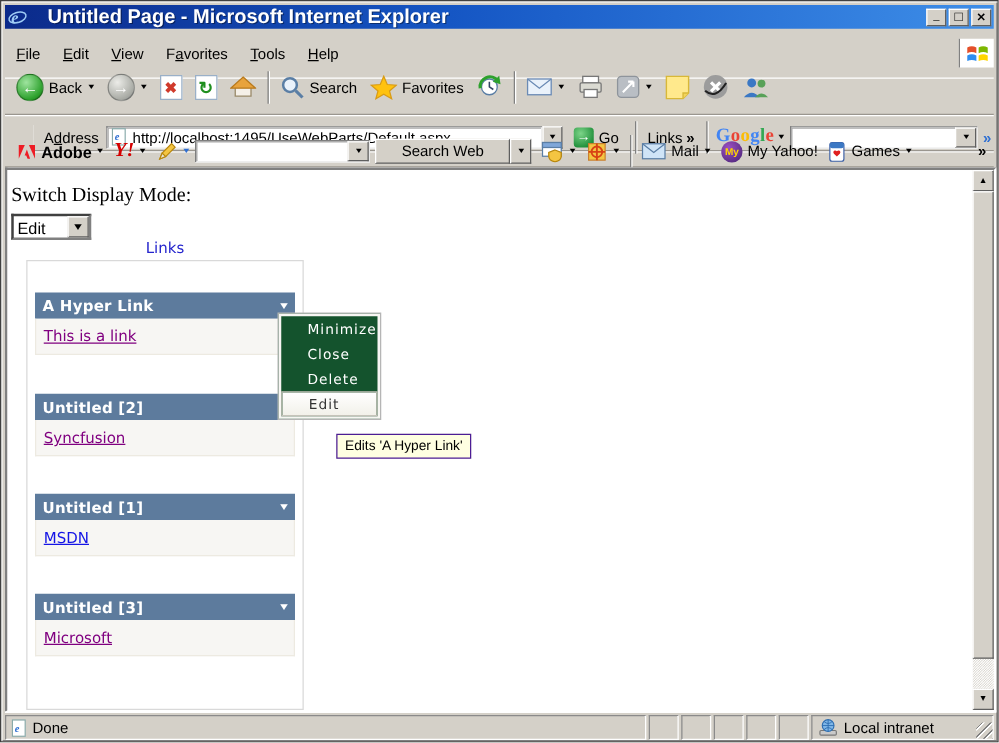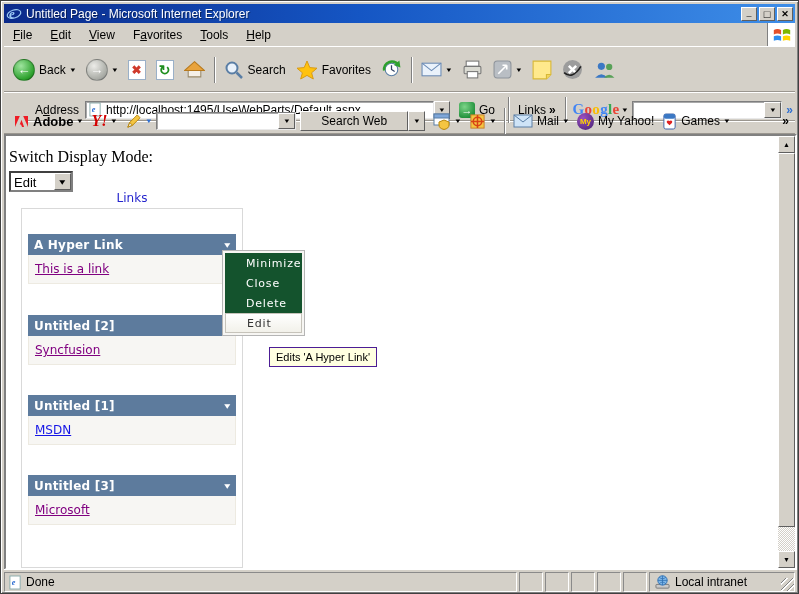--- a/index.html
+++ b/index.html
@@ -9,30 +9,30 @@
   .abs { position:absolute; }
 
   
   .r3d { border:1px solid; border-color:#FFFFFF #5f5f5f #5f5f5f #FFFFFF; background:#D4D0C8; }
   .field { background:#fff; border:1px solid; border-color:#7e7e7e #e9e9e9 #e9e9e9 #7e7e7e; box-shadow:inset 1px 1px 0 rgba(64,64,64,.45); }
 
   
   .titlebar { left:3px; right:3px; top:3px; height:19px;
     background:linear-gradient(90deg,#0B2A8A 0%,#1556C4 45%,#3E8EE8 100%);
     display:flex; align-items:center; padding:0 2px; color:#fff; }
-  .titlebar .ttl { font-size:12px; font-weight:normal; margin-left:4px; flex:1;
+  .titlebar .ttl { font-size:16px; font-weight:bold; margin-left:16px; flex:1;
     text-shadow:1px 1px 0 rgba(0,0,0,.4); white-space:nowrap; overflow:hidden; }
   .winbtn { width:16px; height:14px; margin-left:2px; display:flex; align-items:center; justify-content:center;
     font-size:9px; font-weight:bold; color:#000; }
   .btn-min::before{content:"─"; font-size:7px; margin-top:6px;}
   .btn-max::before{content:"□"; font-size:11px;}
   .btn-close::before{content:"✕"; font-size:9px;}
 
   
-  .menubar { left:3px; right:3px; top:22px; height:24px; display:flex; align-items:center;
+  .menubar { left:3px; right:3px; top:22px; height:40px; display:flex; align-items:center;
     border-bottom:1px solid #fff; }
   .menuitem { font-size:12px; padding:3px 9px; }
   .menubar .spacer { flex:1; }
   .winlogo-box { width:28px; height:23px; background:#fff; border-left:1px solid #808080;
     display:flex; align-items:center; justify-content:center; }
 
   
   .toolbar { left:3px; right:3px; top:47px; height:44px; display:flex; align-items:center;
     border-bottom:1px solid #9a968f; box-shadow:0 1px 0 #fff; padding-left:4px; }
   .tbtn { display:flex; align-items:center; gap:4px; padding:2px 5px; font-size:12px; white-space:nowrap; }

